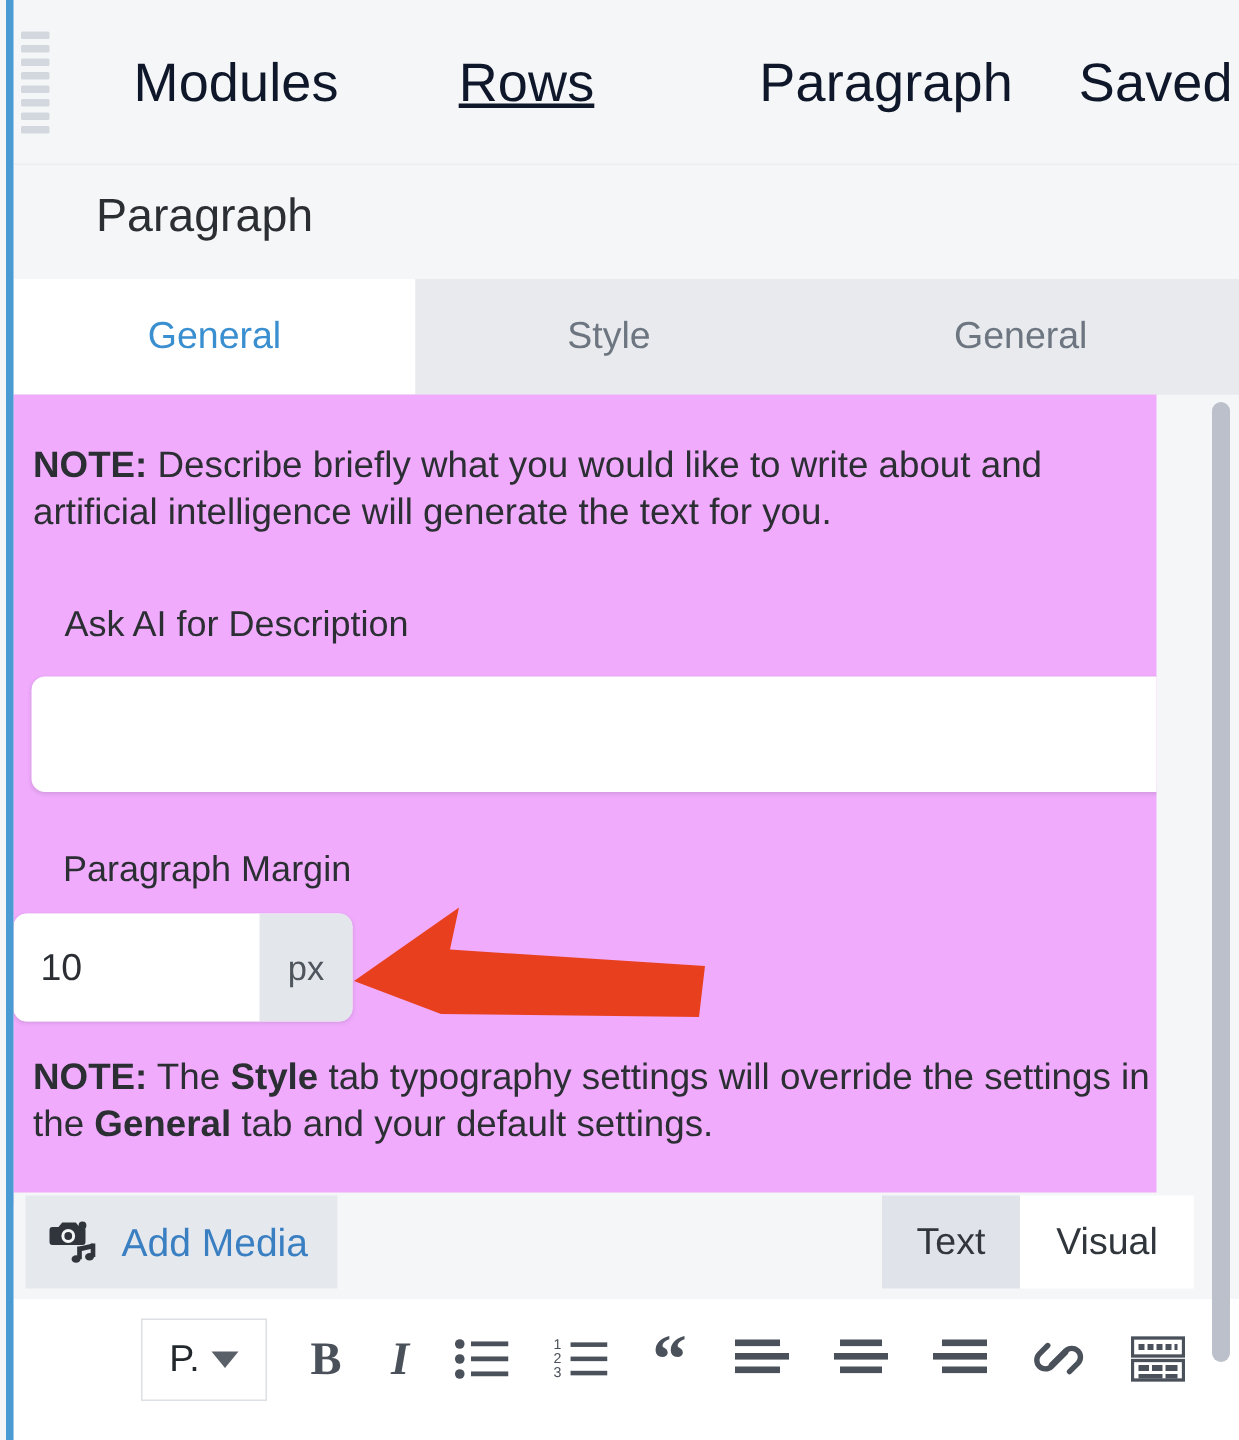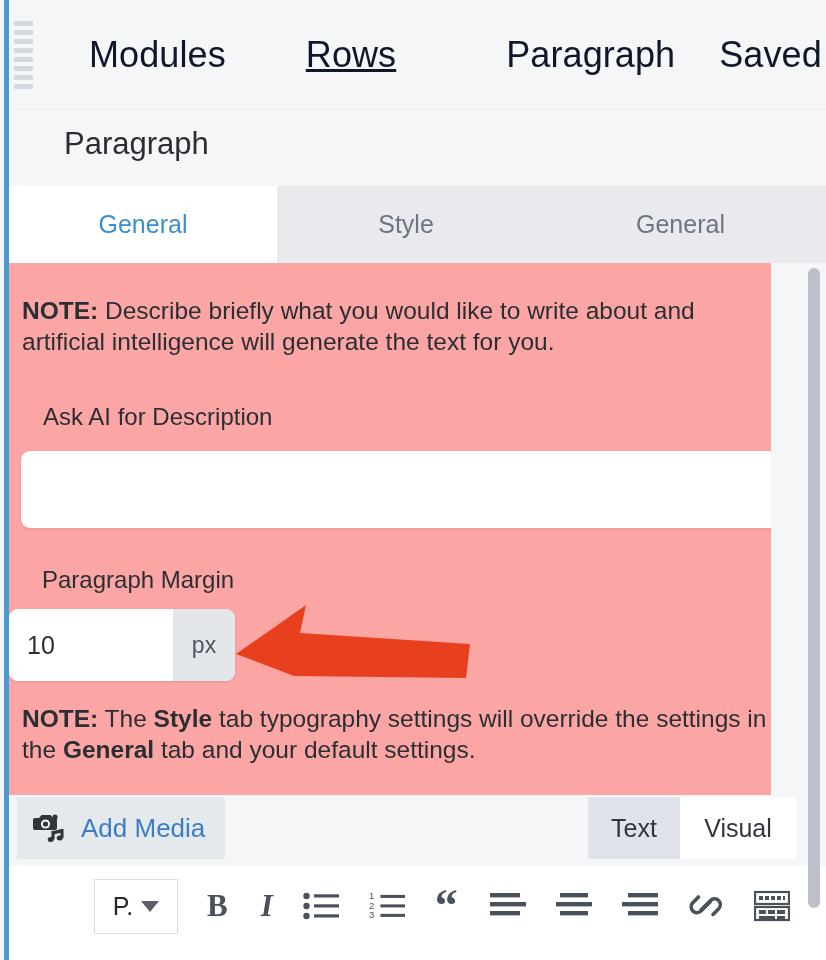--- a/index.html
+++ b/index.html
@@ -128,21 +128,21 @@
     color: #3a8fd0;
   }
 
   
   .scroll-body {
     position: absolute;
     left: 9px;
     top: 263px;
     width: 762px;
     height: 540px;
-    background: #fca5a5;
+    background: #f0abfc;
     overflow: hidden;
   }
   .note {
     position: absolute;
     left: 13px;
     width: 748px;
     font-size: 24.5px;
     line-height: 31px;
     color: #2b2f33;
   }

